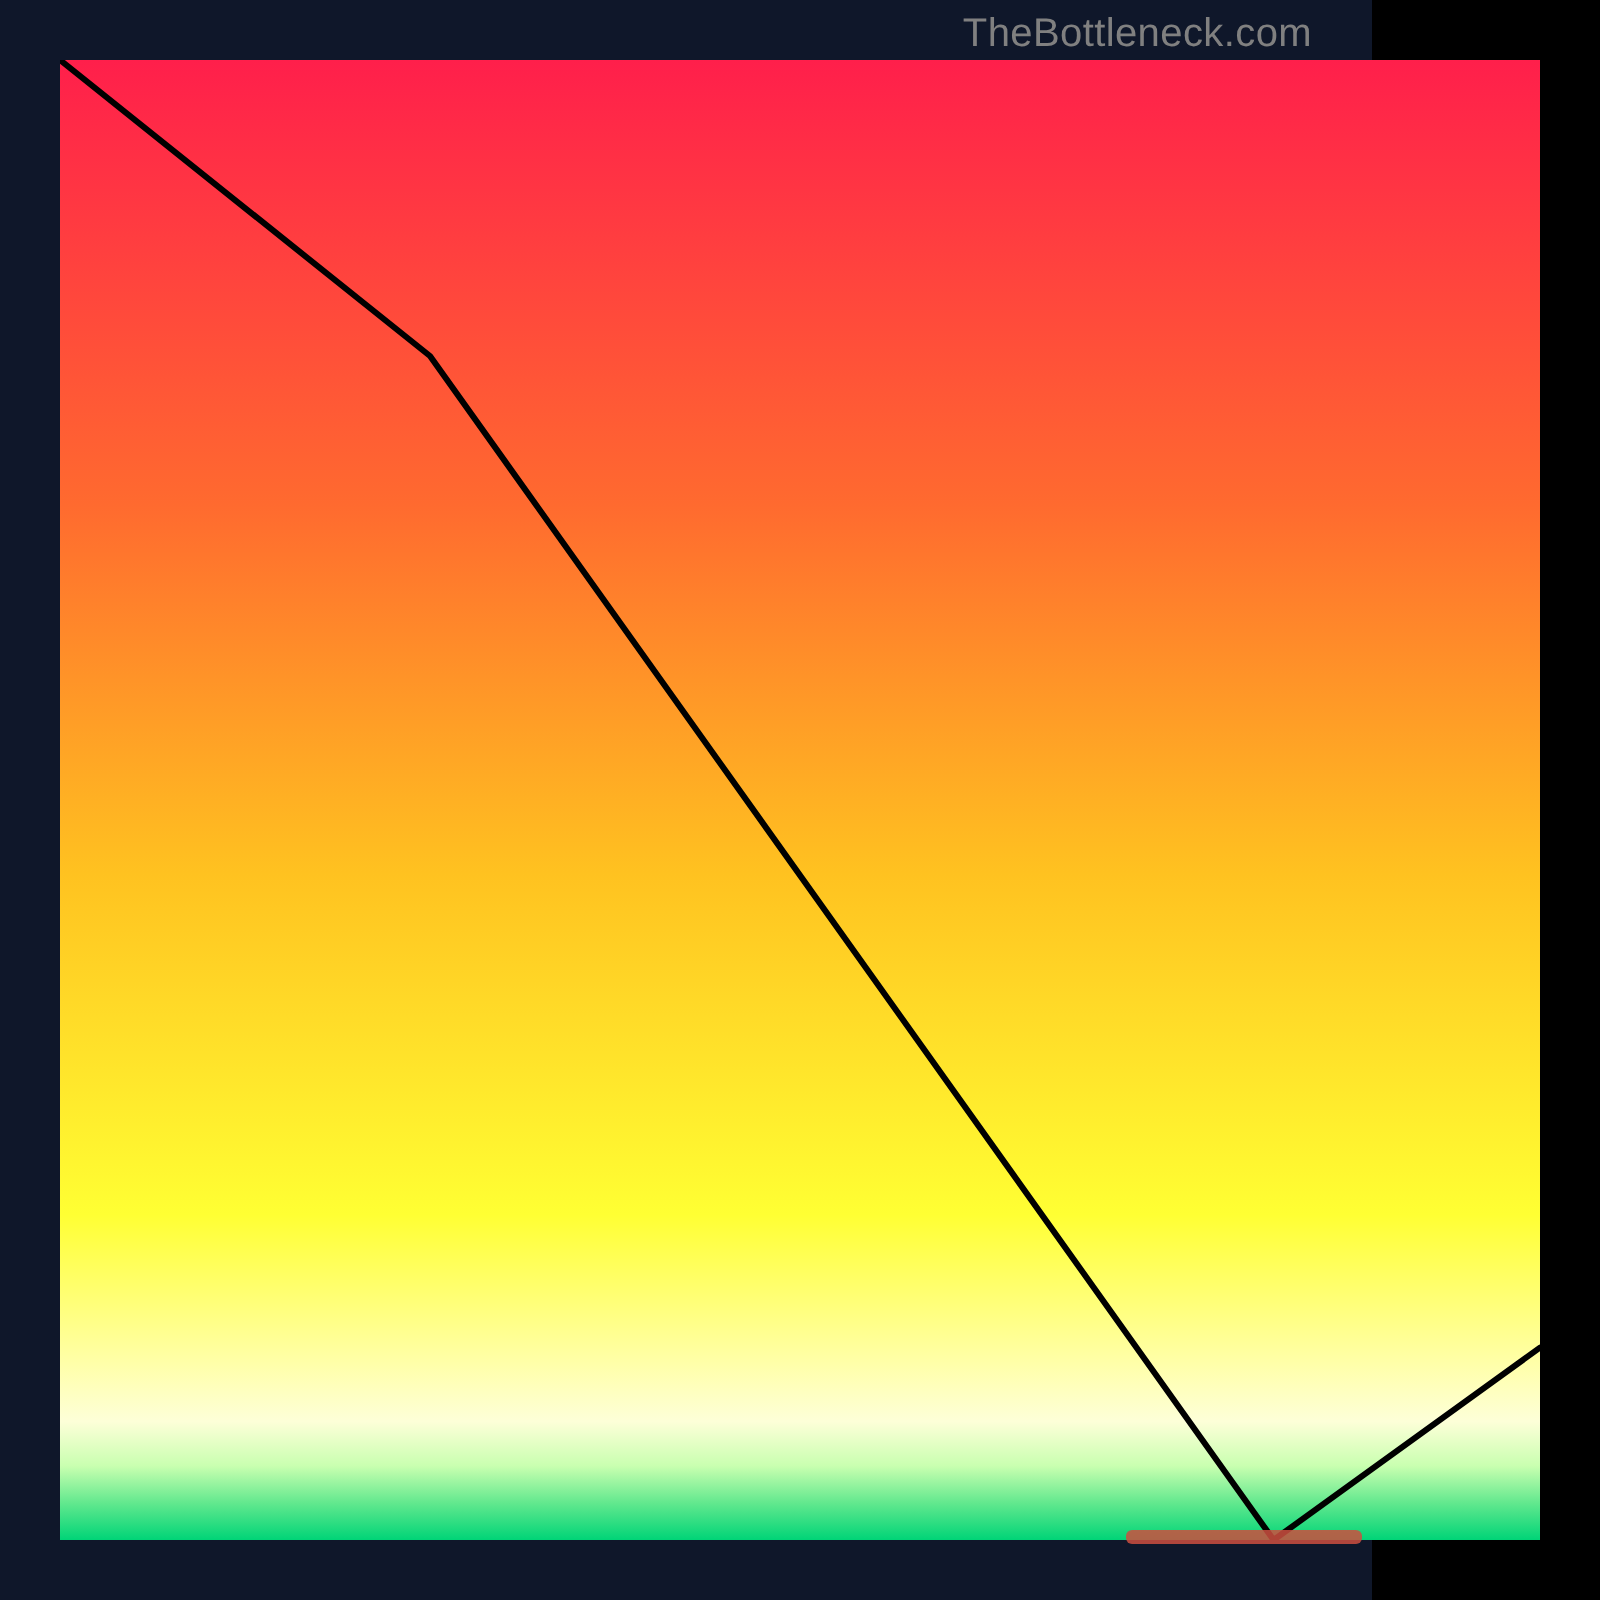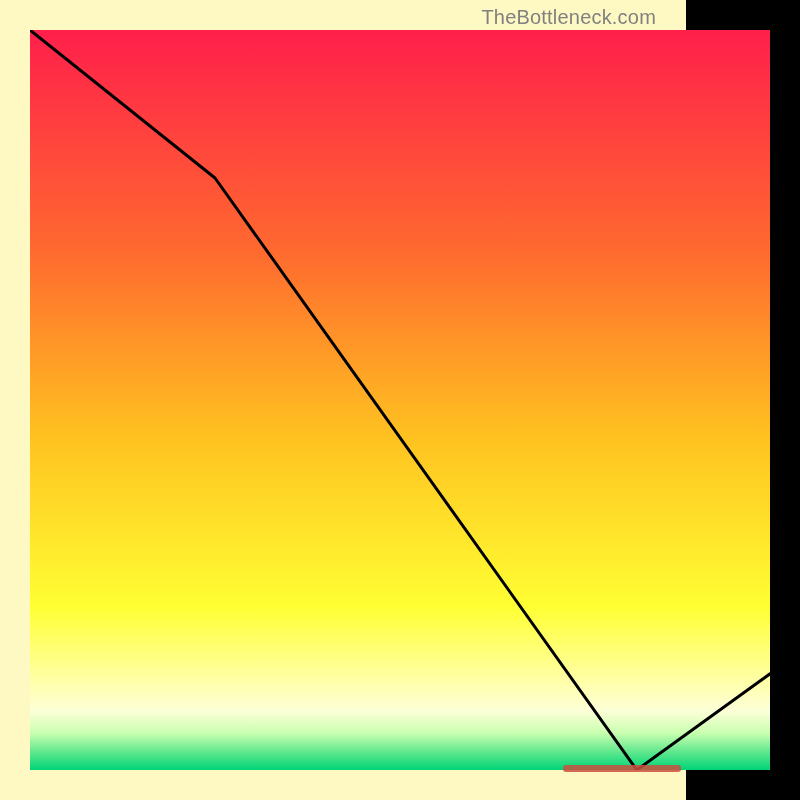--- a/index.html
+++ b/index.html
@@ -10,21 +10,21 @@
     background: #000;
     overflow: hidden;
     font-family: Arial, Helvetica, sans-serif;
   }
   .frame {
     position: absolute;
     top: 0;
     left: 0;
     width: 686px;
     height: 800px;
-    background: #fef9c3;
+    background: #0f172a;
   }
   .plot {
     position: absolute;
     top: 30px;
     left: 30px;
     width: 740px;
     height: 740px;
   }
   .attribution {
     position: absolute;

